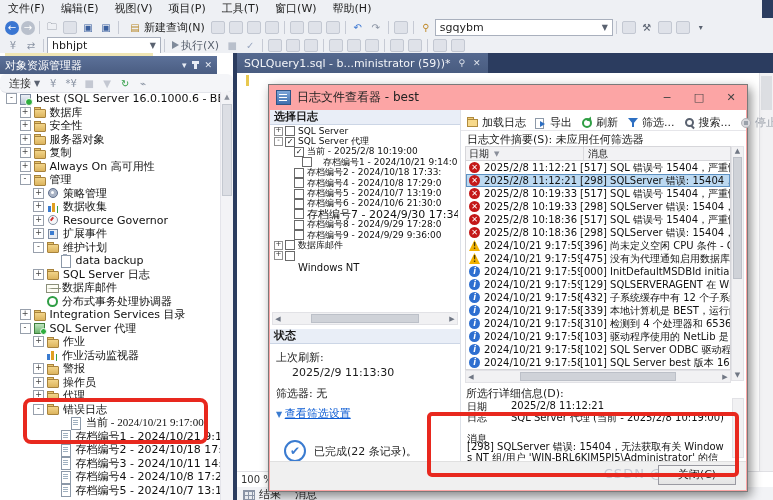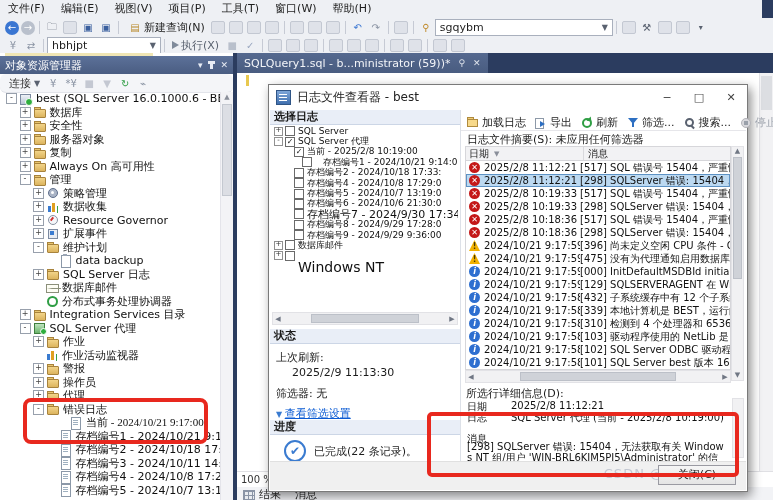--- a/index.html
+++ b/index.html
@@ -22,21 +22,21 @@
   .nav-f{background:#b9c0cc;}
   .combo{background:#fff;border:1px solid #a9b0bd;height:15px;display:flex;align-items:center;
          padding:0 4px;justify-content:space-between;flex:none;}
   .combo .arr{color:#5a6270;font-size:8px;margin-left:6px;}
   .btn-txt{display:flex;align-items:center;padding:0 4px;white-space:nowrap;}
   .playb{width:0;height:0;border-left:7px solid #7f8a9a;border-top:4px solid transparent;border-bottom:4px solid transparent;margin-right:2px;flex:none;}
   .chk-blue{color:#2d6fc2;font-weight:bold;}
   
   .oe{position:absolute;left:0;top:53px;width:233px;bottom:0;background:#fff;border-right:3px solid #2b3c5f;}
   .oe-accent{position:absolute;left:5px;top:0;width:148px;height:3px;background:#f0e6b4;}
-  .oe-header{position:absolute;left:0;top:3px;right:0;height:18px;background:linear-gradient(#5c7199,#4a5d82);
+  .oe-header{position:absolute;left:0;top:3px;right:16px;height:18px;background:linear-gradient(#5c7199,#4a5d82);
              color:#fff;display:flex;align-items:center;padding:0 5px;}
   .oe-header .sp{flex:1;}
   .whit{color:#e8ecf4;font-size:9px;margin-left:7px;}
   .pin{display:inline-block;width:3px;height:8px;background:#e8ecf4;margin-left:8px;position:relative;}
   .pin::after{content:"";position:absolute;left:-2px;top:0;width:7px;height:3px;background:#e8ecf4;}
   .oe-toolbar{position:absolute;left:0;top:21px;right:0;height:18px;background:#f4f5f8;border-bottom:1px solid #e2e4ea;
               display:flex;align-items:center;padding:0 5px;color:#333;border-radius:6px;}
   .oe-tree{position:absolute;left:0;top:39px;right:12px;bottom:0;overflow:hidden;white-space:nowrap;}
   .trow{height:13.5px;display:flex;align-items:center;}
   .tog{width:9px;height:9px;border:1px solid #98a0ac;background:#fff;font-size:8px;line-height:7px;text-align:center;color:#444;margin-right:3px;flex:none;}
@@ -79,21 +79,21 @@
   .ed-scroll{position:absolute;right:0;top:0;bottom:0;width:13px;background:#f2f2f4;border-left:1px solid #e2e2e6;}
   .ed-scroll .th{position:absolute;left:1px;right:1px;top:3px;height:34px;background:#dcdee2;}
   .zoombar{position:absolute;left:1px;right:0;bottom:13px;height:15px;background:#fff;border-top:1px solid #e0e0e4;display:flex;align-items:center;}
   .zoombox{height:15px;display:flex;align-items:center;padding:0 4px;border-right:1px solid #d4d4da;font-size:10px;color:#333;}
   .restabs{position:absolute;left:1px;right:0;bottom:0;height:13px;background:#f2f3f6;display:flex;align-items:flex-start;padding-left:6px;color:#222;}
   .rtab{display:flex;align-items:center;margin-right:14px;font-size:11px;}
   .grid-ic{width:10px;height:8px;margin-right:4px;background:
      linear-gradient(#8a94a6 1px,transparent 1px),linear-gradient(90deg,#8a94a6 1px,transparent 1px),#e8ebf0;
      background-size:4px 4px;border:1px solid #8a94a6;flex:none;}
   
-  .dlg{position:absolute;left:268px;top:84px;width:478px;height:406px;background:#ffffff;border:1px solid #7a7a7a;
+  .dlg{position:absolute;left:268px;top:84px;width:478px;height:406px;background:#fca5a5;border:1px solid #7a7a7a;
        box-shadow:3px 4px 10px rgba(0,0,0,.45);z-index:5;}
   .dlg-title{position:absolute;left:0;top:0;right:0;height:25px;display:flex;align-items:center;padding-left:7px;font-size:12px;color:#222;}
   .dlg-appicon{width:13px;height:13px;background:linear-gradient(#7ea6d8,#3f6fae);border:1px solid #2f5586;margin-right:6px;position:relative;}
   .dlg-appicon::after{content:"";position:absolute;left:2px;top:3px;width:8px;height:1px;background:#fff;box-shadow:0 3px #fff,0 6px #fff;}
   .dlg-title .sp{flex:1;}
   .cap{width:32px;height:22px;text-align:center;line-height:22px;color:#444;font-size:11px;}
   .dlg-body{position:absolute;left:1px;right:1px;top:25px;bottom:1px;background:#fff;}
   .sec-h{height:14px;background:#e9eef7;border-bottom:1px solid #ccd6e6;font-weight:bold;font-size:11px;line-height:14px;padding-left:4px;color:#1a1a1a;}
   .lpane{position:absolute;left:0;top:0;width:190px;bottom:28px;border-right:1px solid #dde1e8;background:#fff;}
   .dtree{position:absolute;left:2px;top:16px;right:2px;height:184px;overflow:hidden;white-space:nowrap;font-size:9px;}
@@ -524,37 +524,36 @@
               <span class="tlbl" style="font-size: 9px;">存档编号9 - 2024/9/29 9:36:00</span>
             </div>
             <div class="drow" style="padding-left: 2px;">
               <span class="dtog">+</span>
               <span class="cb"></span>
               <span class="tlbl" style="font-size: 9px;">数据库邮件</span>
             </div>
             <div class="drow" style="padding-left: 2px;">
               <span class="dtog">+</span>
               <span class="cb"></span>
-              <span class="tlbl" style="font-size: 14px; margin-top: 23px;">Windows NT</span>
+              <span class="tlbl" style="font-size: 10px; margin-top: 23px;">Windows NT</span>
             </div>
           </div>
         <div class="hscroll" style="top:202px">
           <span class="a">◀</span>
           <span class="th"></span>
           <span class="a">▶</span>
         </div>
         <div class="sec-h" style="position:absolute;left:0;right:0;top:219px">状态</div>
         <div class="stat-line" style="top:240px">上次刷新:</div>
         <div class="stat-line" style="top:256px;left:22px">2025/2/9 11:13:30</div>
         <div class="stat-line" style="top:276px">筛选器: 无</div>
         <div class="stat-line" style="top:296px">
           <span style="color:#3a7bd0;font-size:8px">▼ </span>
           <span class="link">查看筛选设置</span>
         </div>
-        <div class="sec-h" style="position:absolute;left:0;right:0;top:310px">进度</div>
         <div class="prog-row" style="top:330px">
           <span class="prog-ic">✔</span>
           <span style="font-size:11px">已完成(22 条记录)。</span>
         </div>
       </div>
 
       <div class="rpane">
         <div class="dtb-bar">
           <span class="dtb">
               <span class="dico dico-folder"></span>

